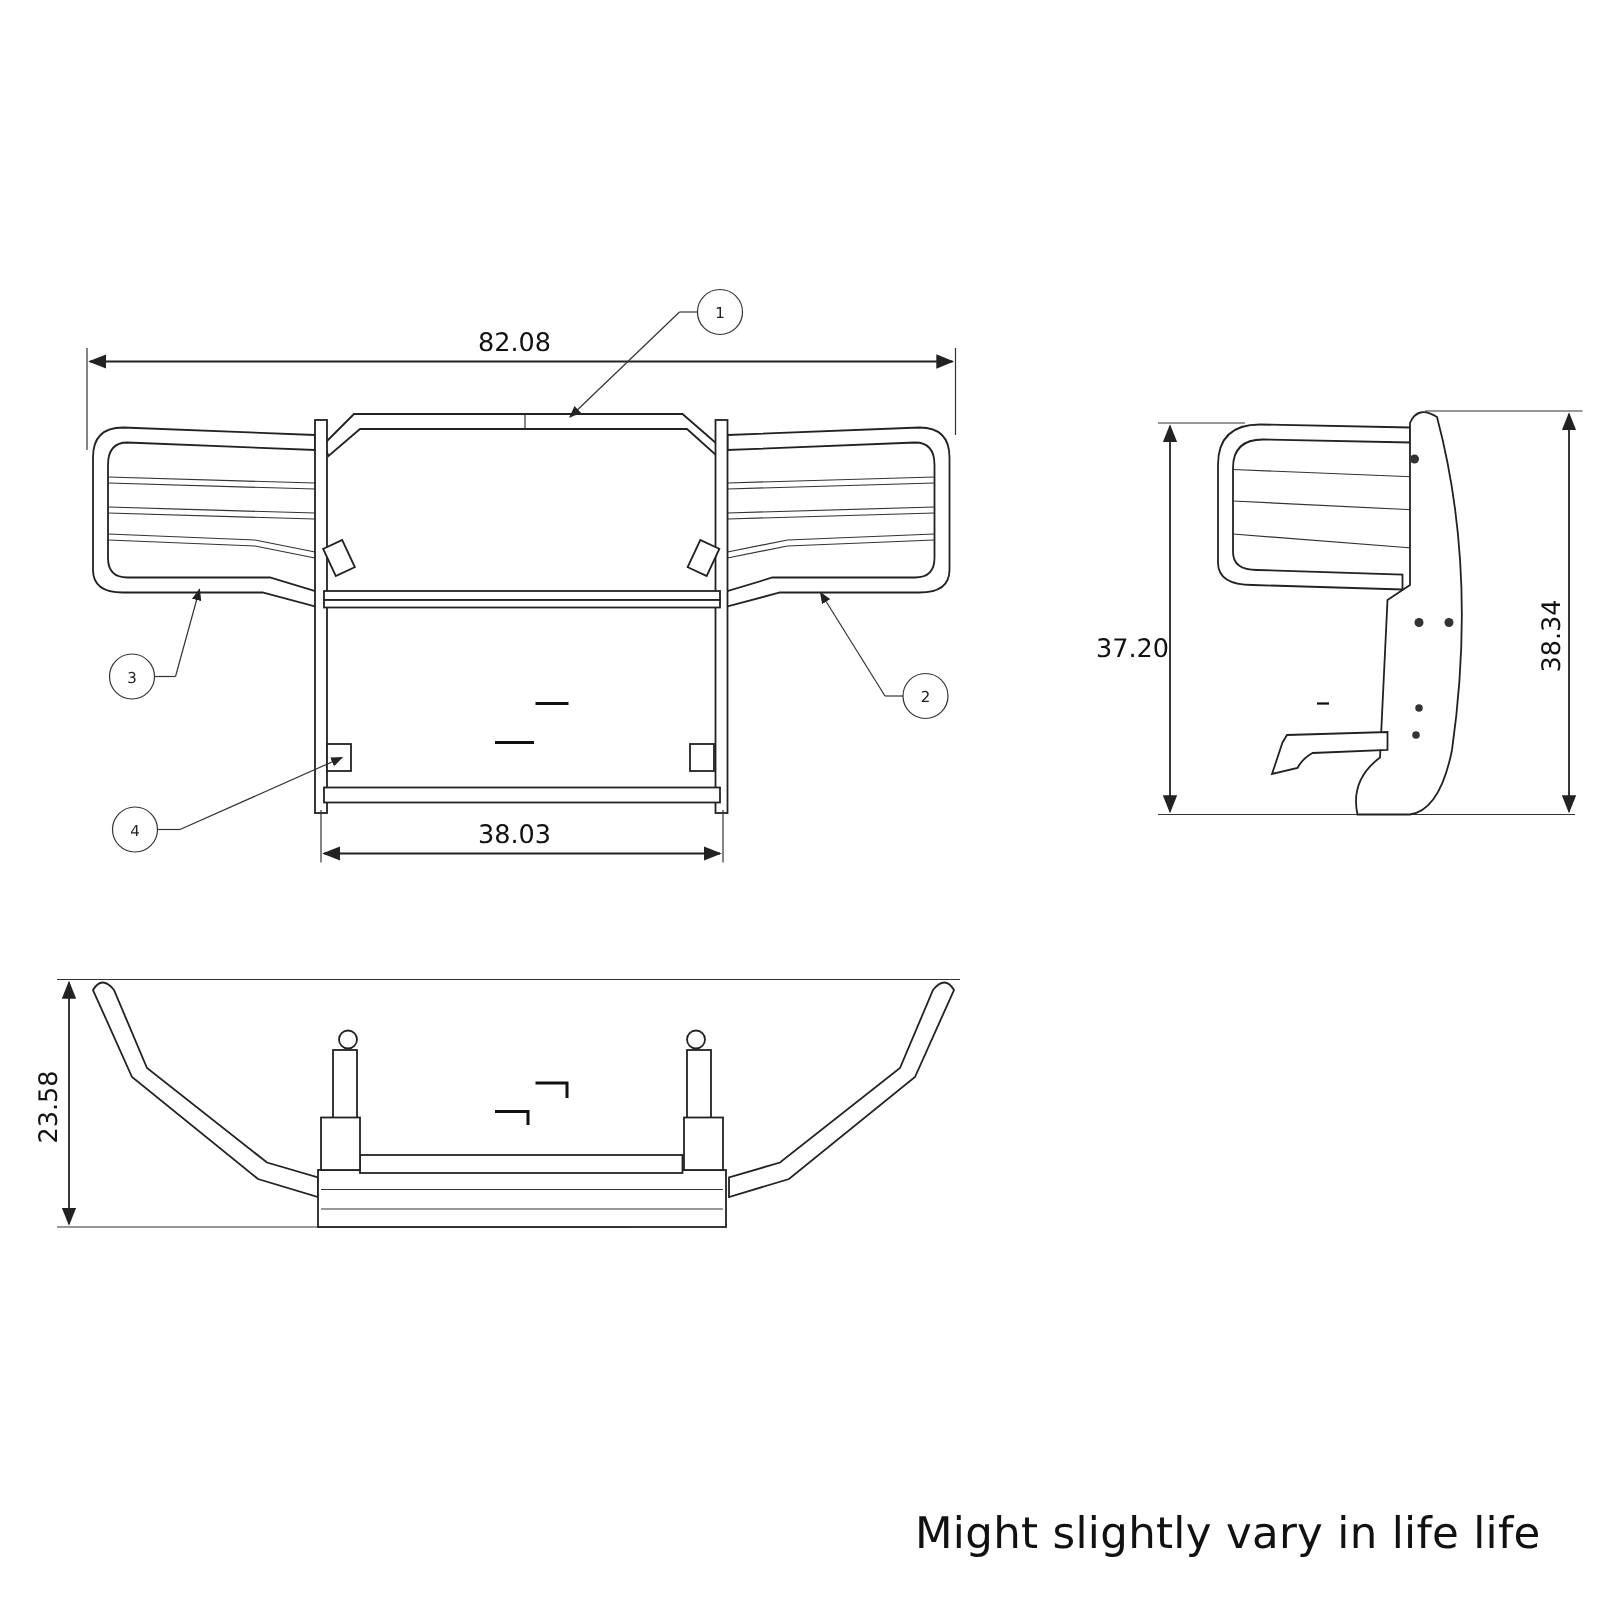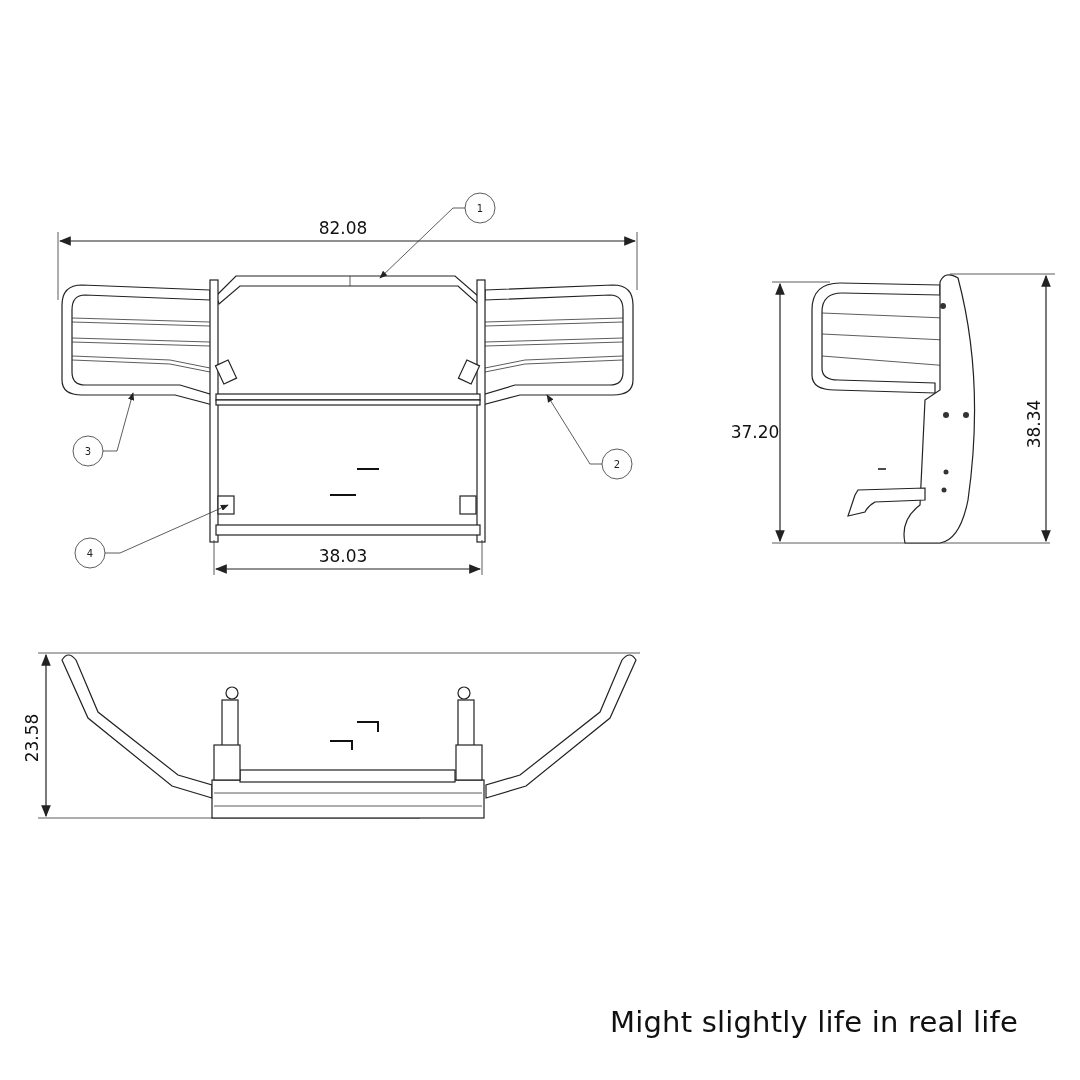--- a/index.html
+++ b/index.html
@@ -146,13 +146,13 @@
     <rect x="458" y="700" width="16" height="60" class="tube"></rect>
     <circle cx="464" cy="693" r="6" class="tube"></circle>
     <rect x="214" y="745" width="26" height="35" class="tube"></rect>
     <rect x="456" y="745" width="26" height="35" class="tube"></rect>
 
     <path d="M357,722 L378,722 L378,732" stroke="#111" stroke-width="2" fill="none"></path>
     <path d="M330,741 L352,741 L352,750" stroke="#111" stroke-width="2" fill="none"></path>
   </g>
 </svg>
 
-<div class="note">Might slightly life in real life</div>
+<div class="note">Might slightly vary in life life</div>
 
 </body></html>

